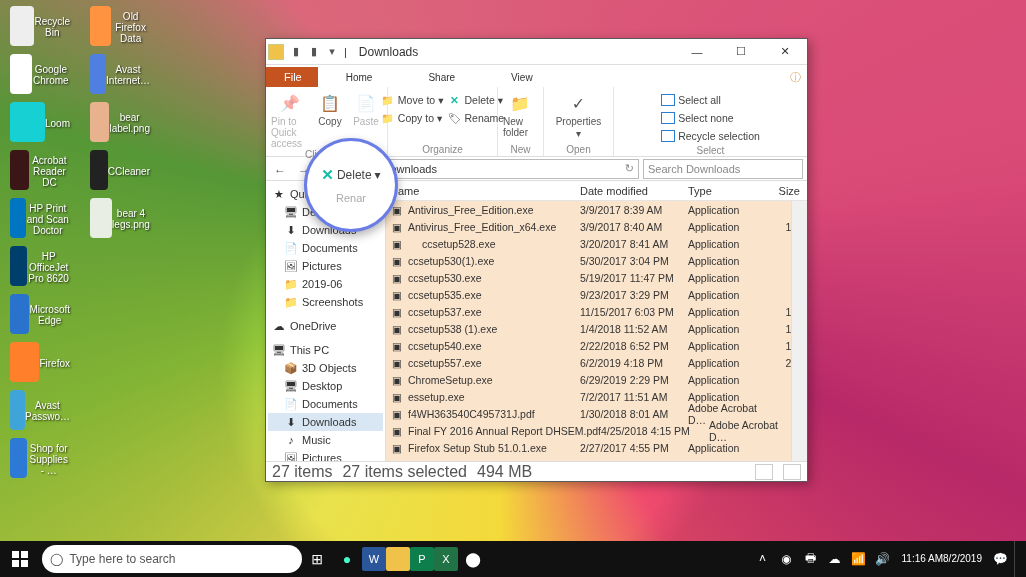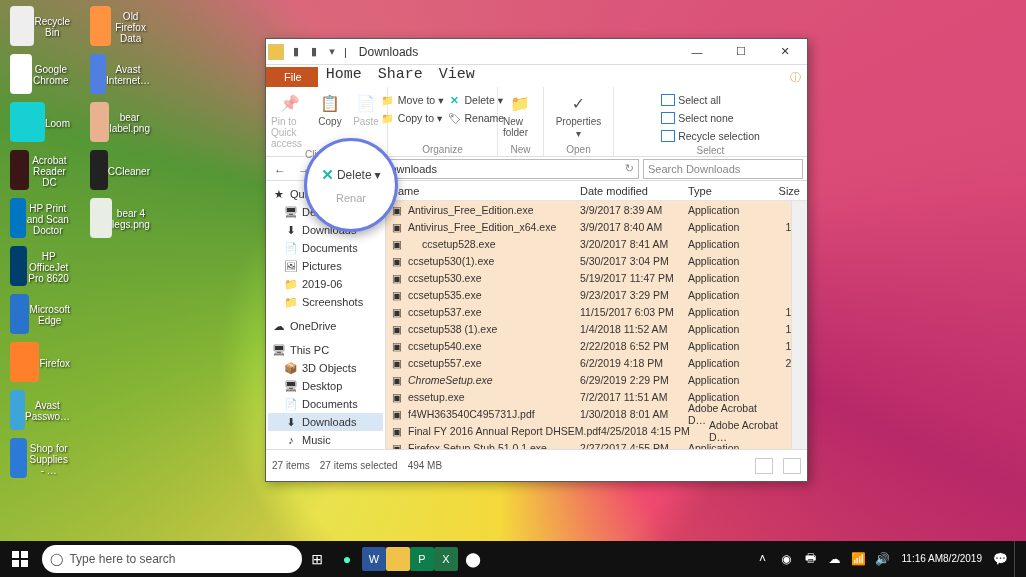--- a/index.html
+++ b/index.html
@@ -30,21 +30,21 @@
 .explorer { position:absolute; left:265px; top:38px; width:543px; height:444px; background:#fff; border:1px solid #5a5a5a; box-shadow:3px 3px 10px rgba(0,0,0,.3); display:flex; flex-direction:column; font-size:11px; color:#333;}
 .titlebar { height:26px; display:flex; align-items:center; gap:4px; padding:0 2px; border-bottom:1px solid #ddd; }
 .titlebar .tbic { width:16px; height:16px; background:#f1c24a; border:1px solid #cc8; }
 .titlebar .qat { display:flex; gap:2px;}
 .titlebar .qat span{width:16px;height:16px;display:flex;align-items:center;justify-content:center;color:#555;font-size:11px;}
 .titlebar .title { margin-left:8px; font-size:12px;}
 .titlebar .spacer{flex:1;}
 .titlebar .winbtn{ width:40px; height:24px; display:flex; align-items:center; justify-content:center; font-size:11px;}
 .tabs { height:22px; display:flex; align-items:flex-end;}
 .filetab { background:#c4531f; color:#fff; padding:4px 16px 4px 18px; font-size:11px;}
-.tab { padding:4px 8px; font-size:15px; color:#333;font-family:Liberation Mono, monospace;}
+.tab { padding:4px 28px; font-size:10px; color:#333;}
 .tabs .sp{flex:1;}
 .tabs .help{color:#da6;padding:2px 6px;}
 
 .ribbon { height:70px; border-bottom:1px solid #ddd; display:flex;}
 .rgroup { border-right:1px solid #e6e6e6; padding:4px 5px 1px; display:flex; flex-direction:column; align-items:center; justify-content:space-between; font-size:10px; color:#555;}
 .rgroup .lab{color:#888;font-size:10px;}
 .rbtns{display:flex;gap:4px;align-items:flex-start;}
 .rbtn { display:flex; flex-direction:column; align-items:center; gap:1px; min-width:32px; font-size:10px; color:#555;}
 .rbtn.dis{opacity:.45;}
 .rico{width:24px;height:24px;display:flex;align-items:center;justify-content:center;font-size:16px;}
@@ -70,21 +70,21 @@
 
 .list{flex:1;display:flex;flex-direction:column;min-width:0;}
 .hdr{display:flex;border-bottom:1px solid #e4e4e4;font-size:11px;color:#333;height:20px;align-items:center;padding-left:4px;}
 .col-n{flex:0 0 190px;display:flex;align-items:center;} .col-d{flex:0 0 108px;} .col-t{flex:0 0 88px;} .col-s{flex:0 0 24px;text-align:right;}
 .rows{flex:1;overflow-y:auto;overflow-x:hidden;position:relative;}
 .row{display:flex;font-size:10.5px;height:17px;align-items:center;padding-left:4px;background:#fbe4cc;}
 .row:nth-child(even){background:#fbe4cc;}
 .row .fic{width:14px;height:14px;margin-right:4px;display:inline-flex;align-items:center;justify-content:center;}
 .scroll{width:16px;background:#f0f0f0;border-left:1px solid #e0e0e0;}
 
-.status{height:32px;border-top:1px solid #ddd;display:flex;align-items:center;gap:10px;padding:0 6px;font-size:10px;color:#555;}
+.status{height:20px;border-top:1px solid #ddd;display:flex;align-items:center;gap:10px;padding:0 6px;font-size:16px;color:#555;}
 .status .sp{flex:1;}
 .viewbtn{width:18px;height:16px;border:1px solid #ccc;}
 
 
 .mag{position:absolute;left:304px;top:138px;width:94px;height:94px;border-radius:50%;background:#fff;border:3px solid #6a7de6;box-shadow:0 4px 10px rgba(0,0,0,.3);display:flex;flex-direction:column;align-items:center;justify-content:center;gap:8px;font-size:12px;color:#444;}
 .mag .m1{display:flex;align-items:center;gap:3px;}
 .mag .m1 .x{color:#17bda6;font-weight:bold;font-size:15px;}
 .mag .m2{color:#aaa;font-size:11px;}
 
 
@@ -424,21 +424,21 @@
                 <span class="fic">▣</span>
                 <span style="overflow:hidden;text-overflow:ellipsis;white-space:nowrap;">ccsetup557.exe</span>
               </span>
               <span class="col-d">6/2/2019 4:18 PM</span>
               <span class="col-t">Application</span>
               <span class="col-s">20,</span>
             </div>
             <div class="row">
               <span class="col-n">
                 <span class="fic">▣</span>
-                <span style="overflow:hidden;text-overflow:ellipsis;white-space:nowrap;font-style:italic;">ChromeSetup.exe</span>
+                <span style="overflow:hidden;text-overflow:ellipsis;white-space:nowrap;">ChromeSetup.exe</span>
               </span>
               <span class="col-d">6/29/2019 2:29 PM</span>
               <span class="col-t">Application</span>
               <span class="col-s">1,</span>
             </div>
             <div class="row">
               <span class="col-n">
                 <span class="fic">▣</span>
                 <span style="overflow:hidden;text-overflow:ellipsis;white-space:nowrap;">essetup.exe</span>
               </span>

